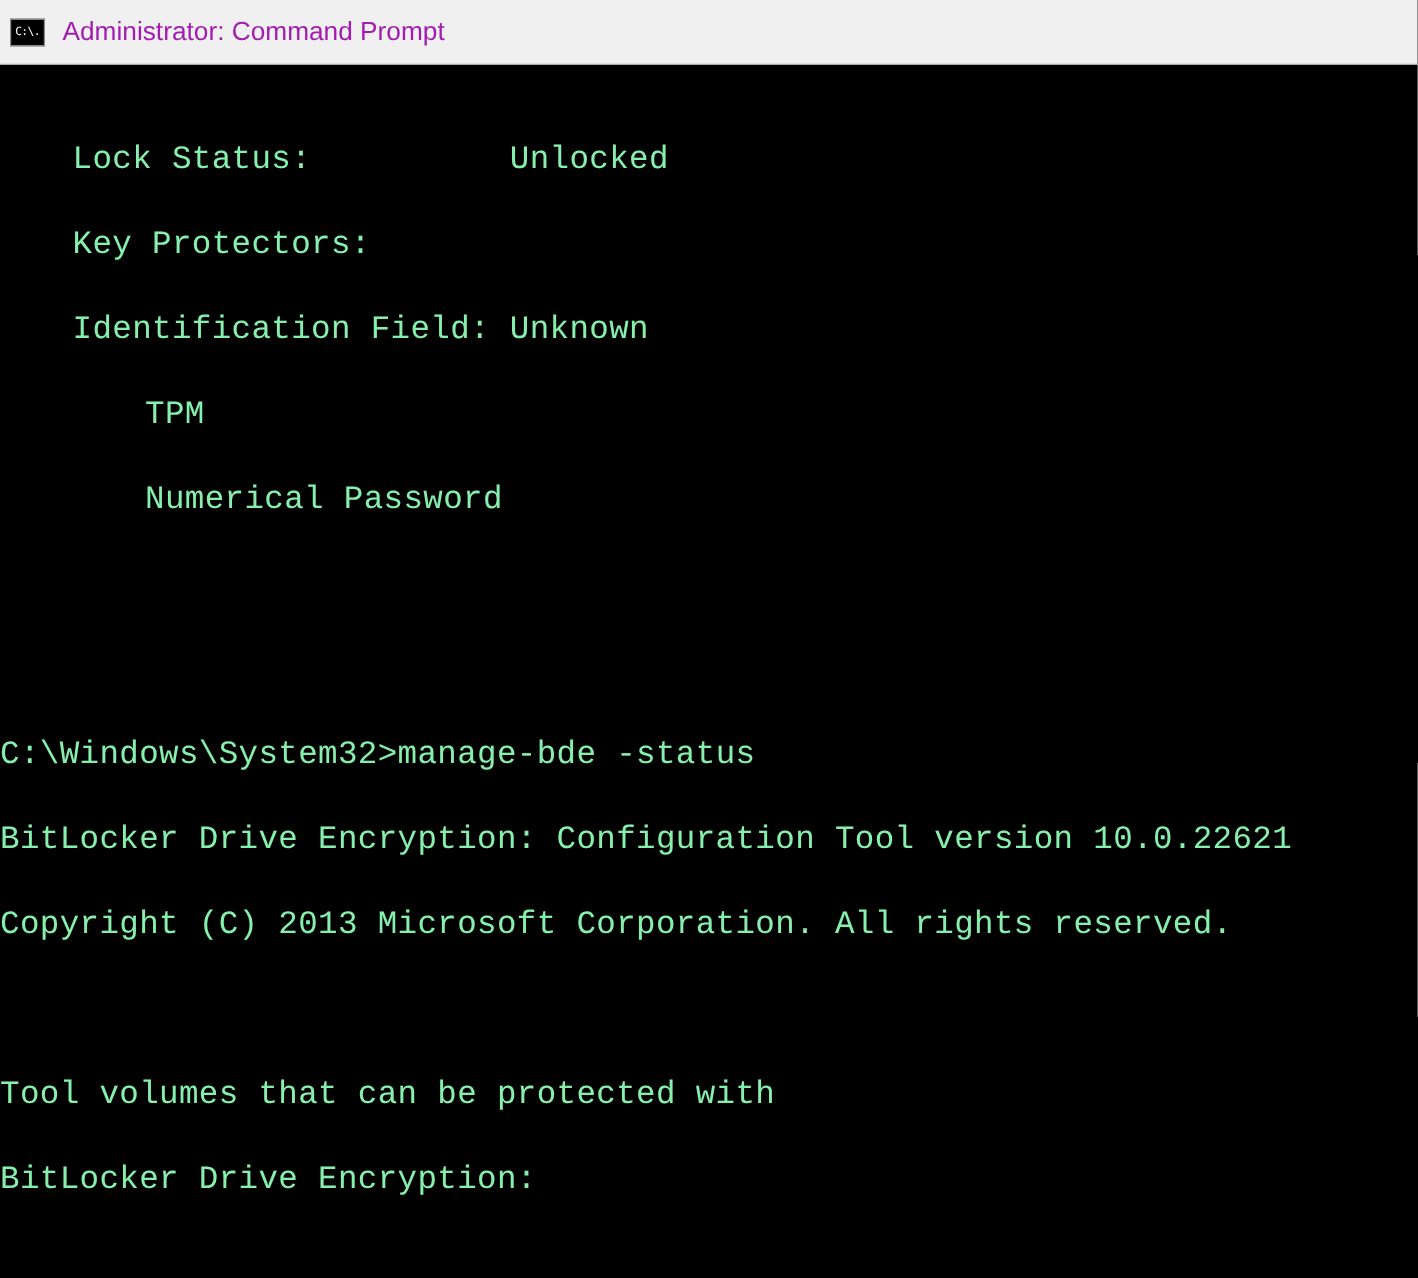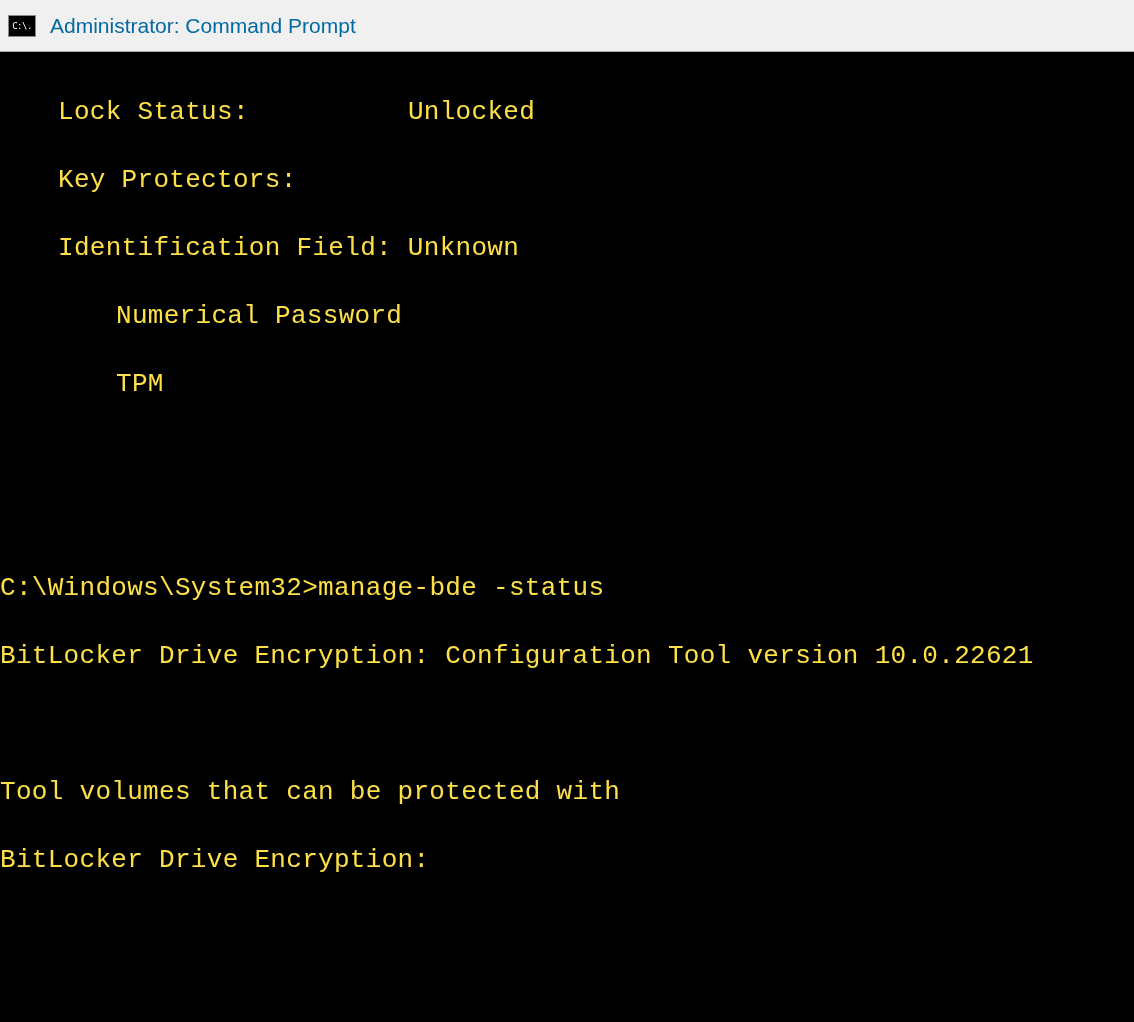--- a/index.html
+++ b/index.html
@@ -26,57 +26,58 @@
       display: flex;
       align-items: center;
       justify-content: center;
       color: #fff;
       font-size: 9px;
       font-family: monospace;
       margin-right: 14px;
       letter-spacing: -0.5px;
     }
     .titlebar-text {
-      color: #0369a1;
+      color: #a21caf;
       font-size: 21px;
       font-weight: 400;
     }
     .terminal {
       background: #000;
-      color: #fde047;
+      color: #86efac;
       font-family: "Consolas", "Courier New", monospace;
       font-size: 26px;
       line-height: 34px;
-      padding: 9px 0 0 0;
+      padding: 24px 0 0 0;
       height: calc(1022px - 52px);
       white-space: pre;
       letter-spacing: 0.3px;
     }
     .line { display: block; }
     .indent1 { padding-left: 58px; }
     .indent2 { padding-left: 116px; }
   </style>
 </head>
 <body>
 
 <div class="titlebar">
   <div class="titlebar-icon">C:\.</div>
   <div class="titlebar-text">Administrator: Command Prompt</div>
 </div>
 
 <div class="terminal">
 <span class="line indent1"><span>Lock Status:</span>          <span>Unlocked</span></span>
 <span class="line indent1"><span>Key Protectors:</span></span>
 <span class="line indent1"><span>Identification Field:</span> <span>Unknown</span></span>
+<span class="line indent2"><span>TPM</span></span>
 <span class="line indent2"><span>Numerical Password</span></span>
-<span class="line indent2"><span>TPM</span></span>
 <span class="line"> </span>
 <span class="line"> </span>
 <span class="line"><span>C:\Windows\System32&gt;</span><span>manage-bde -status</span></span>
 <span class="line"><span>BitLocker Drive Encryption: Configuration Tool version 10.0.22621</span></span>
+<span class="line"><span>Copyright (C) 2013 Microsoft Corporation. All rights reserved.</span></span>
 <span class="line"> </span>
 <span class="line"><span>Tool volumes that can be protected with</span></span>
 <span class="line"><span>BitLocker Drive Encryption:</span></span>
 
 
 
 
 
 
 

